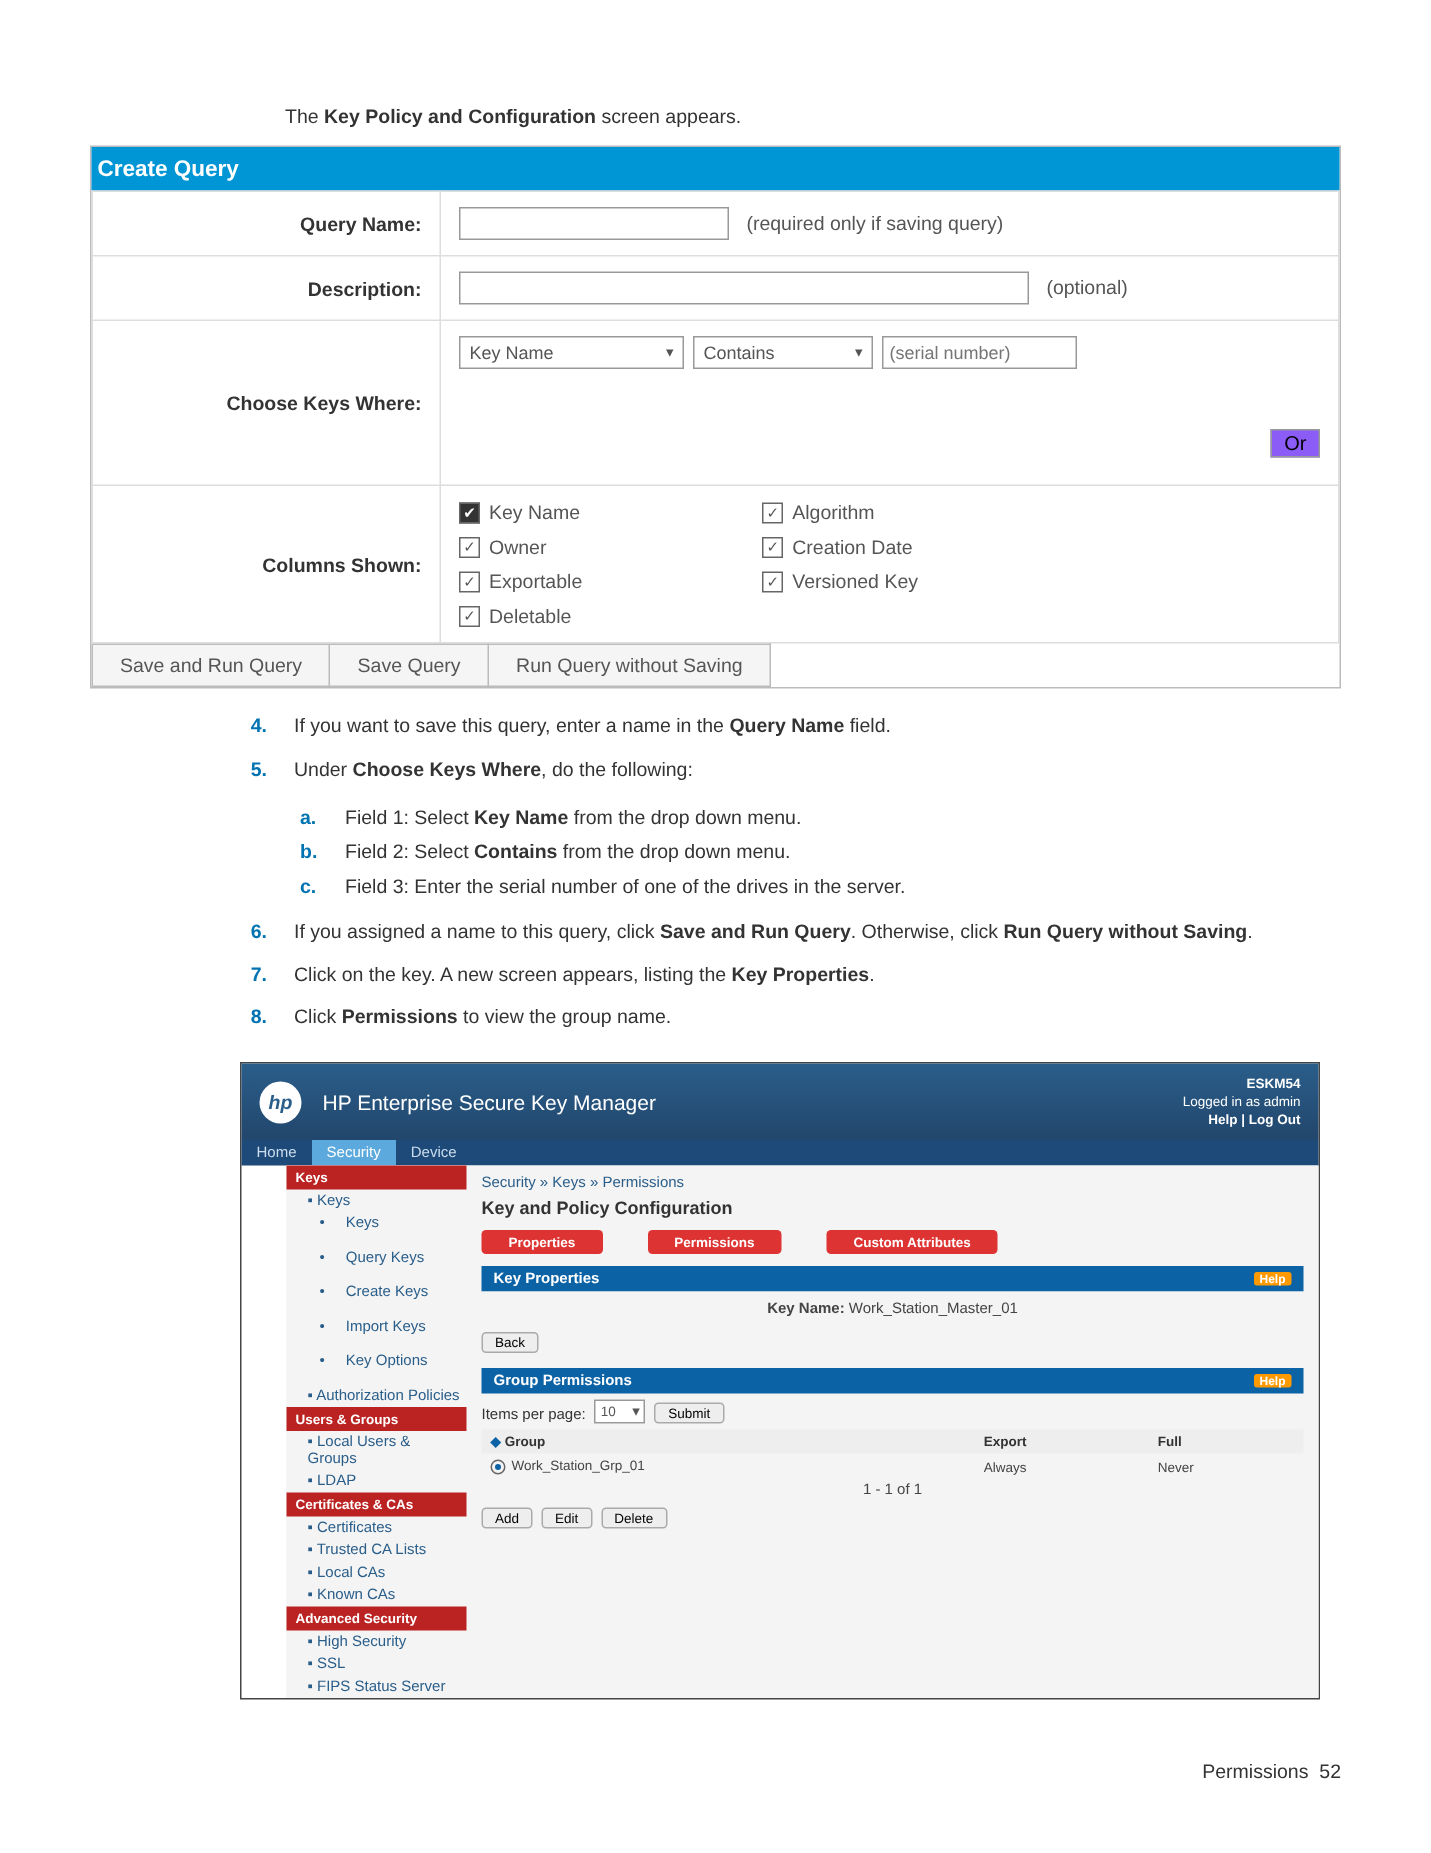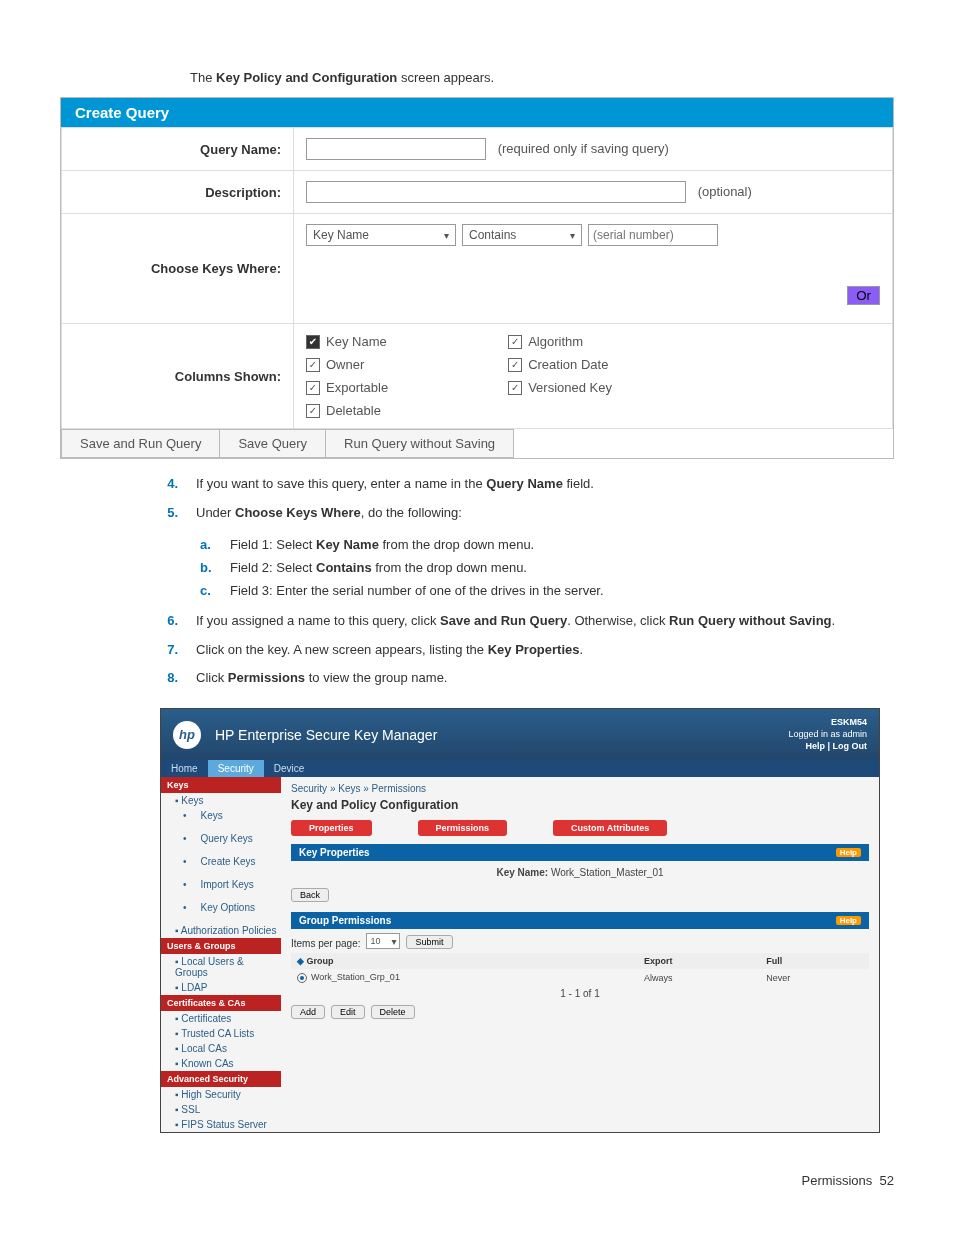--- a/index.html
+++ b/index.html
@@ -2,21 +2,21 @@
 <html><head>
 <meta charset="utf-8">
 <style>
   * { box-sizing: border-box; margin: 0; padding: 0; }
   body { font-family: Arial, Helvetica, sans-serif; font-size: 13px; color: #333; background: #fff; width: 954px; margin: 0 auto; padding: 40px 60px 40px 60px; }
   .intro-line { margin: 30px 0 12px 130px; }
   .bold { font-weight: bold; }
 
   
   .cq-panel { border: 1px solid #bbb; margin-bottom: 16px; }
-  .cq-title { background: #0096d6; color: #fff; font-weight: bold; font-size: 15px; padding: 6px 14px; }
+  .cq-title { background: #0096d6; color: #fff; font-weight: bold; font-size: 15px; padding: 6px 4px; }
   .cq-table { width: 100%; border-collapse: collapse; }
   .cq-table td { border: 1px solid #ddd; padding: 10px 12px; vertical-align: middle; }
   .cq-label { text-align: right; font-weight: bold; width: 232px; color: #333; }
   .cq-input { border: 1px solid #999; height: 22px; padding: 2px 4px; font-size: 12px; }
   .cq-input.w-med { width: 180px; }
   .cq-input.w-long { width: 380px; }
   .cq-select { border: 1px solid #999; height: 22px; min-width: 150px; background:#fff; display:inline-flex; align-items:center; justify-content:space-between; padding:0 6px; font-size:12px; color:#555;}
   .cq-hint { color: #555; margin-left: 8px; }
   .or-btn { float: right; border: 1px solid #999; background: #8b5cf6; padding: 1px 8px; margin-top: 40px; }
   .cols-grid { display: flex; gap: 120px; }
@@ -38,31 +38,31 @@
 
   
   .app { border:1px solid #444; margin: 20px 0 0 100px; width: 720px; font-size:10px; }
   .app-header { background: linear-gradient(#2a5e8a,#22466c); color:#fff; display:flex; align-items:center; padding:8px 12px; }
   .hp-logo { width:28px; height:28px; border-radius:50%; background:#fff; color:#2a5e8a; display:flex; align-items:center; justify-content:center; font-weight:bold; font-style:italic; margin-right:14px; font-size:13px;text-align:right;}
   .app-title { flex:1; font-size:14px; }
   .app-userbox { text-align:right; font-size:9px; line-height:1.3; }
   .app-tabs { background:#1d4a78; color:#cde; display:flex; gap:0; }
   .app-tab { padding:3px 10px; }
   .app-tab.active { background:#5ba9dd; color:#fff; }
-  .app-body { display:flex; background:#f4f4f4; min-height:280px;}
+  .app-body { display:flex; background:#f4f4f4; min-height:280px;margin-left:30px;}
   .side { width:120px; background:#f4f4f4; }
   .side-sec { background:#bb2222; color:#fff; font-weight:bold; padding:3px 6px; font-size:9px;}
   .side-item { color:#2a5e8a; padding:2px 4px 2px 14px; }
   .side-item.bullet::before { content:"▪ "; color:#2a5e8a;}
   .side-item.sub { padding-left:22px; }
   .side-item.sub::before{content:"• ";}
   .main { flex:1; padding:6px 10px; }
   .crumbs { color:#2a5e8a; margin-bottom:4px;}
   .main h3 { font-size:12px; color:#333; margin-bottom:8px;}
-  .pill-row { display:flex; gap:46px; margin-bottom:8px;}
+  .pill-row { display:flex; gap:30px; margin-bottom:8px;}
   .pill { background:#d33; color:#fff; padding:3px 18px; border-radius:3px; font-weight:bold; font-size:9px;}
   .panel-hdr { background:#0b63a6; color:#fff; font-weight:bold; padding:3px 8px; display:flex; justify-content:space-between; align-items:center;}
   .help-ic { background:#f90; color:#fff; padding:0 4px; font-size:8px; border-radius:2px;}
   .kv { background:#f4f4f4; padding:6px 10px; text-align:center; color:#444;}
   .btn-sm { border:1px solid #aaa; background:#eee; padding:1px 8px; font-size:9px; border-radius:3px;}
   .gp-ctrl { margin:4px 0; display:flex; gap:6px; align-items:flex-end;}
   .gp-table { width:100%; border-collapse:collapse; font-size:9px;}
   .gp-table th { background:#eee; text-align:left; padding:3px 6px; font-weight:bold; color:#333;}
   .gp-table td { padding:3px 6px; color:#444;}
   .gp-sort::before{content:"◆ "; color:#0b63a6;}

